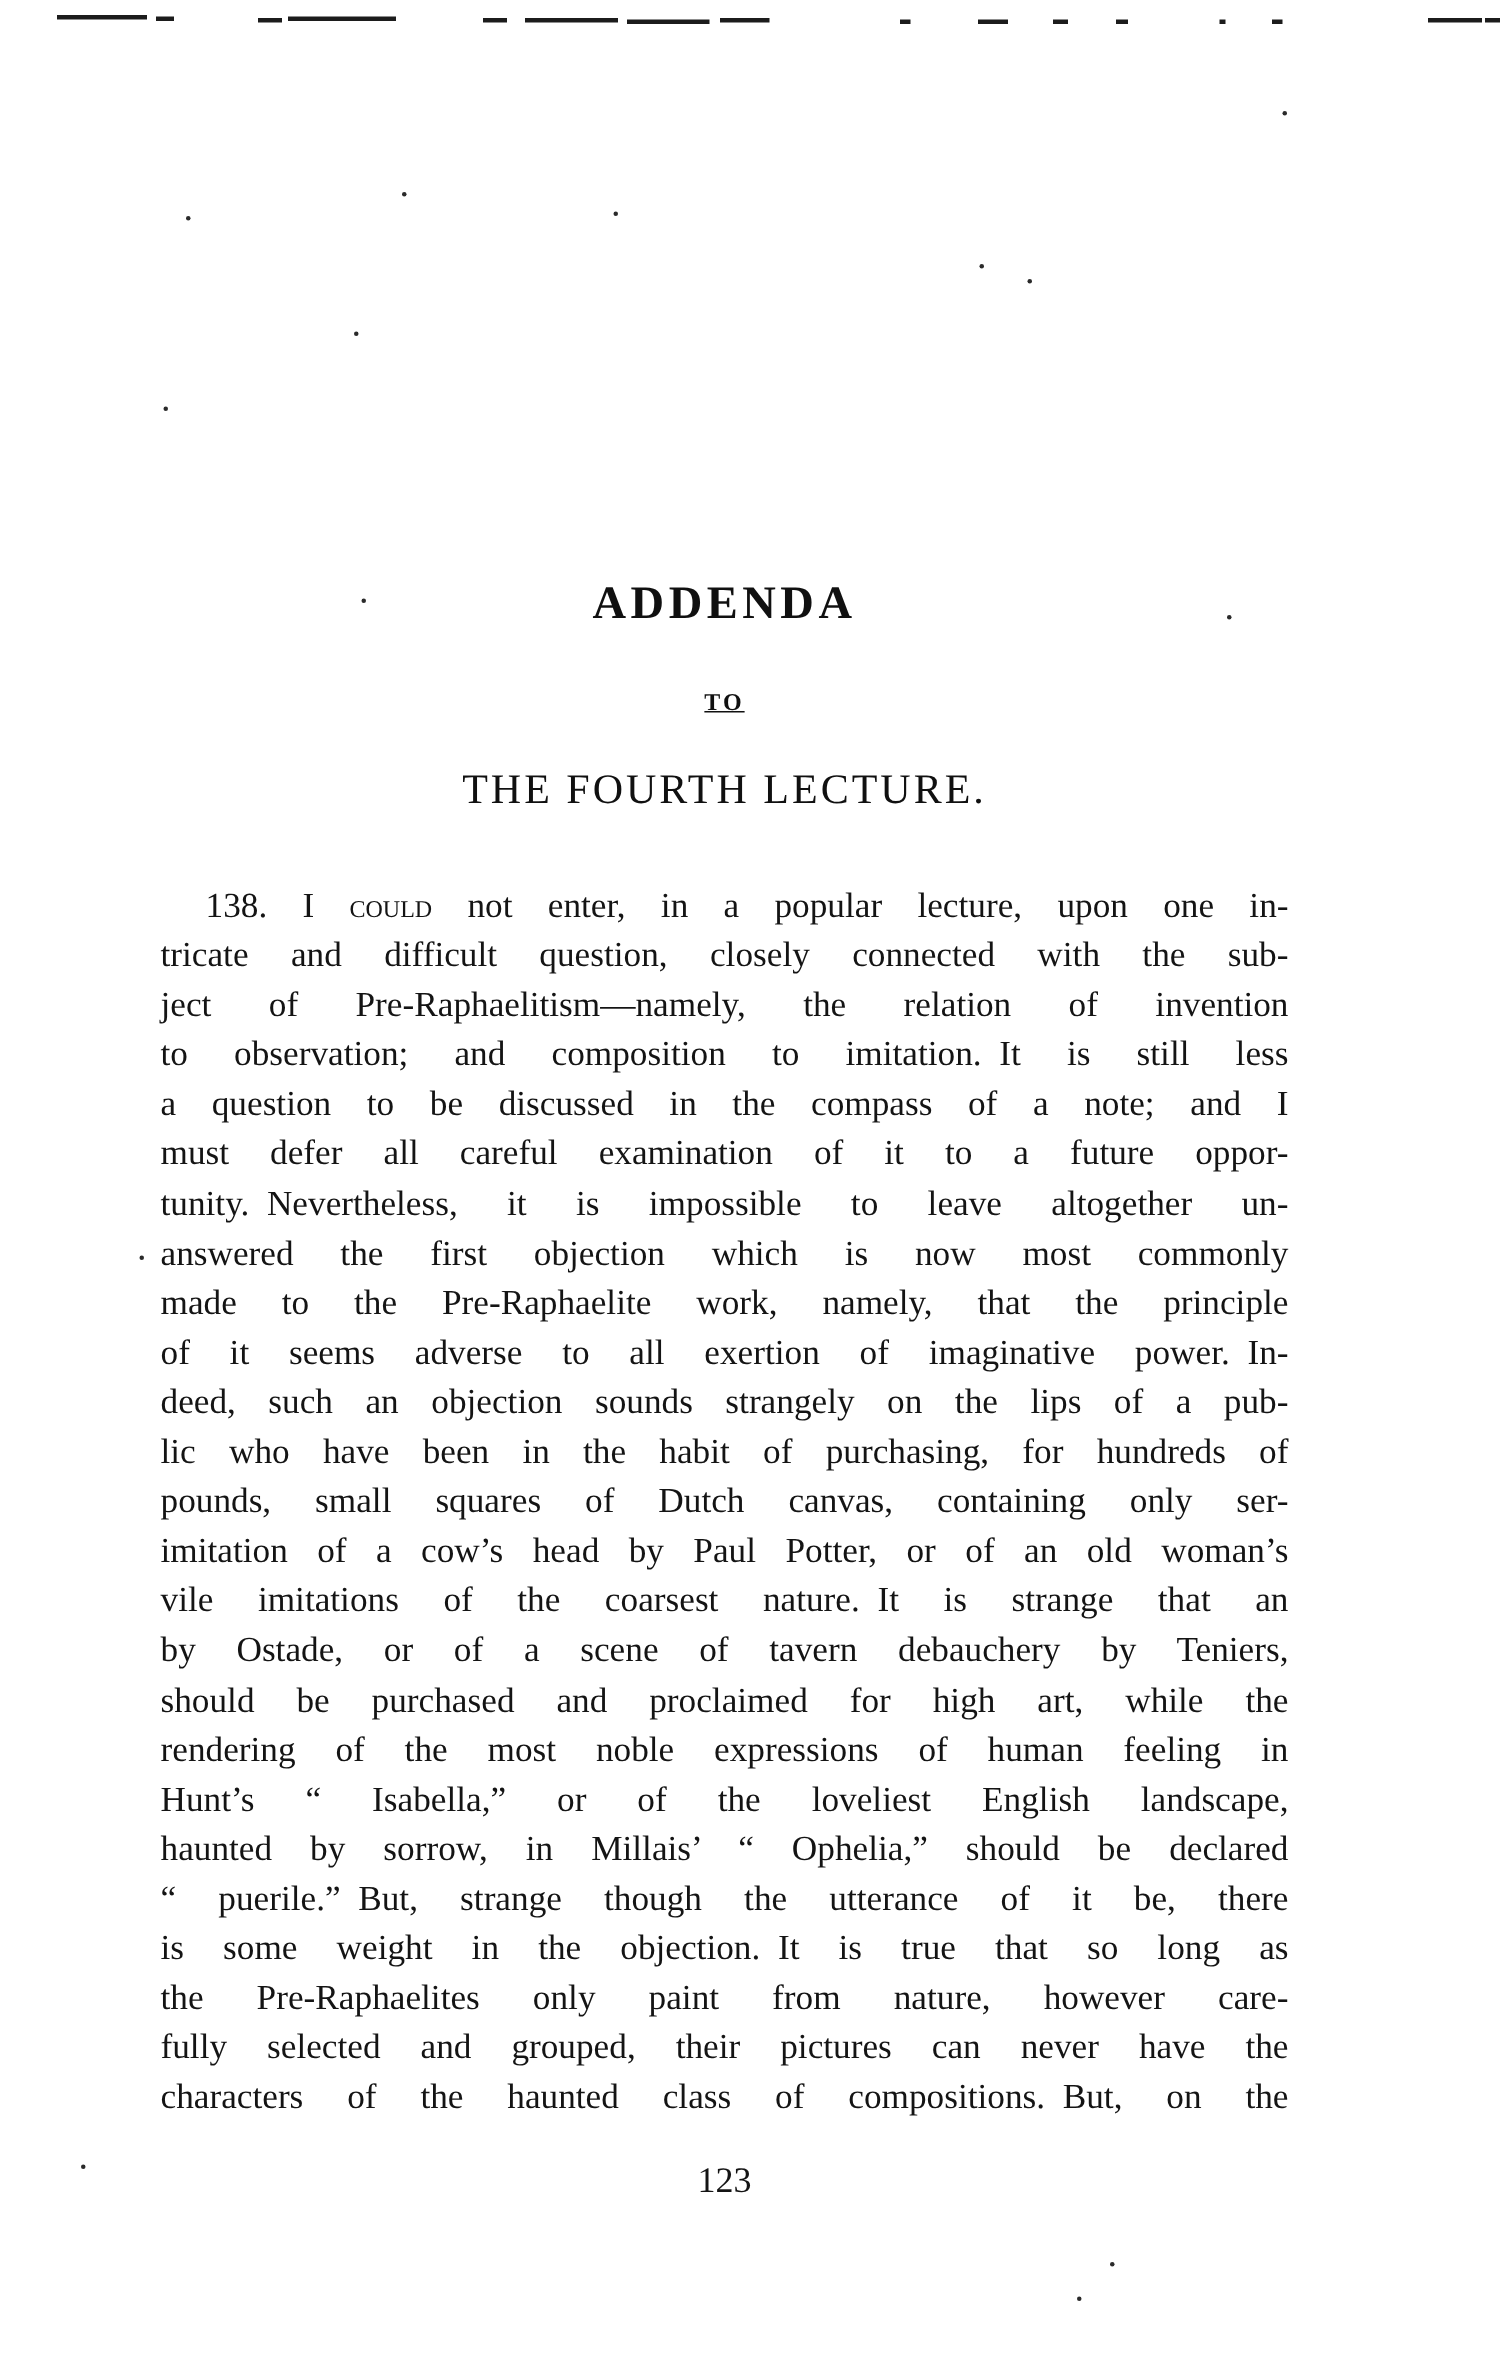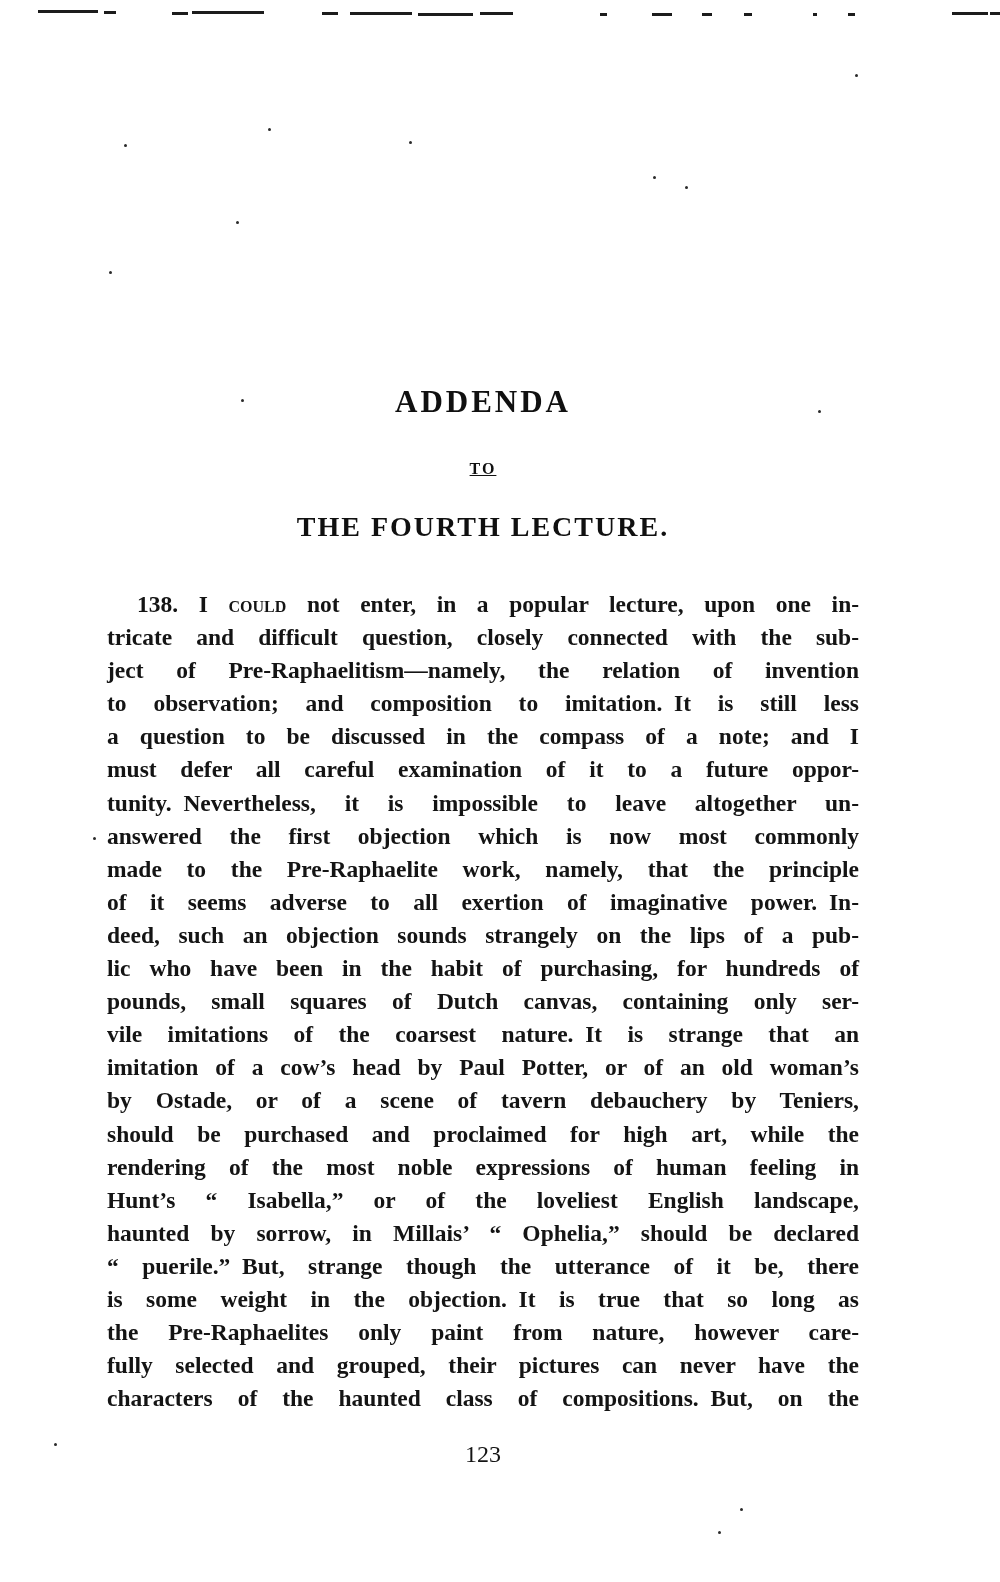--- a/index.html
+++ b/index.html
@@ -24,24 +24,24 @@
     font-weight: 600; color: #101010;
   }
   .to {
     position: absolute; top: 412px; left: 0; width: 100%;
     text-align: center; font-size: 16px; letter-spacing: 2px;
     font-weight: 600; color: #101010; text-decoration: underline;
   }
   .lecture {
     position: absolute; top: 463px; left: 0; width: 100%;
     text-align: center; font-size: 28px; letter-spacing: 2px;
-    font-weight: 700; color: #101010;
+    font-weight: 400; color: #101010;
   }
 
-  .bodytext { position: absolute; top: 540px; left: 0; width: 752px; font-weight: bold; }
+  .bodytext { position: absolute; top: 540px; left: 0; width: 752px; }
   .body-line {
     font-size: 23.5px; line-height: 33.1px;
     text-align: justify; text-align-last: justify;
     white-space: normal; color: #141414;
   }
   .body-line.first { padding-left: 30px; }
   .sc { font-variant: small-caps; }
 
   .pagenum {
     position: absolute; top: 1393px; left: 0; width: 100%;
@@ -104,22 +104,22 @@
       <div class="body-line">to observation; and composition to imitation. It is still less</div>
       <div class="body-line">a question to be discussed in the compass of a note; and I</div>
       <div class="body-line">must defer all careful examination of it to a future oppor-</div>
       <div class="body-line">tunity. Nevertheless, it is impossible to leave altogether un-</div>
       <div class="body-line">answered the first objection which is now most commonly</div>
       <div class="body-line">made to the Pre-Raphaelite work, namely, that the principle</div>
       <div class="body-line">of it seems adverse to all exertion of imaginative power. In-</div>
       <div class="body-line">deed, such an objection sounds strangely on the lips of a pub-</div>
       <div class="body-line">lic who have been in the habit of purchasing, for hundreds of</div>
       <div class="body-line">pounds, small squares of Dutch canvas, containing only ser-</div>
+      <div class="body-line">imitation of a cow’s head by Paul Potter, or of an old woman’s</div>
       <div class="body-line">vile imitations of the coarsest nature. It is strange that an</div>
-      <div class="body-line">imitation of a cow’s head by Paul Potter, or of an old woman’s</div>
       <div class="body-line">by Ostade, or of a scene of tavern debauchery by Teniers,</div>
       <div class="body-line">should be purchased and proclaimed for high art, while the</div>
       <div class="body-line">rendering of the most noble expressions of human feeling in</div>
       <div class="body-line">Hunt’s “ Isabella,” or of the loveliest English landscape,</div>
       <div class="body-line">haunted by sorrow, in Millais’ “ Ophelia,” should be declared</div>
       <div class="body-line">“ puerile.” But, strange though the utterance of it be, there</div>
       <div class="body-line">is some weight in the objection. It is true that so long as</div>
       <div class="body-line">the Pre-Raphaelites only paint from nature, however care-</div>
       <div class="body-line">fully selected and grouped, their pictures can never have the</div>
       <div class="body-line">characters of the haunted class of compositions. But, on the</div>

